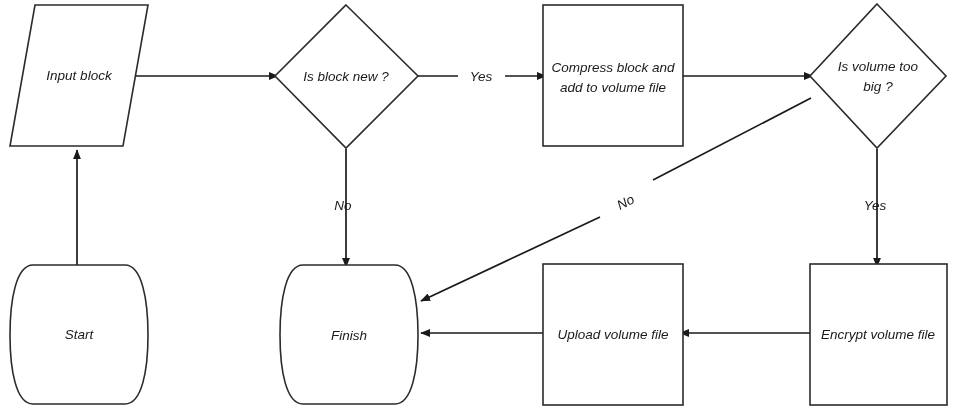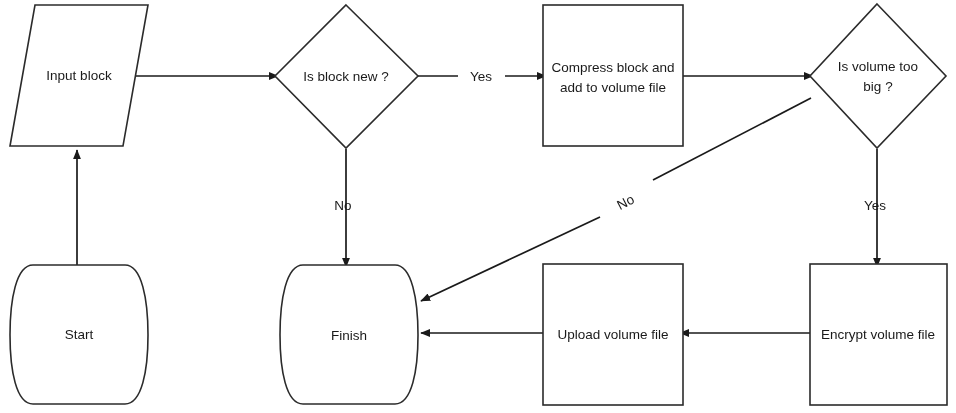--- a/index.html
+++ b/index.html
@@ -9,20 +9,21 @@
   }
   body {
     font-family: "Liberation Sans", sans-serif;
   }
   #flowchart-canvas {
     position: relative;
     width: 956px;
     height: 413px;
     background: #ffffff;
     overflow: hidden;
+    font-style: italic;
   }
   #flow-svg {
     position: absolute;
     top: 0;
     left: 0;
     width: 956px;
     height: 413px;
   }
   .node-shape {
     fill: #ffffff;

